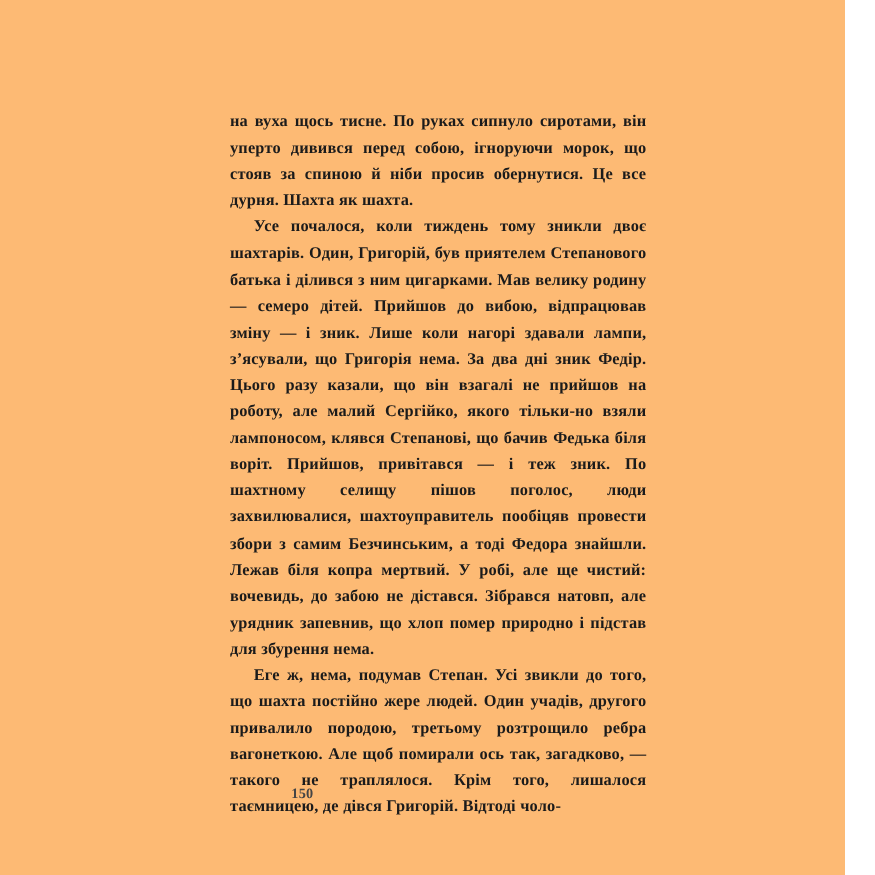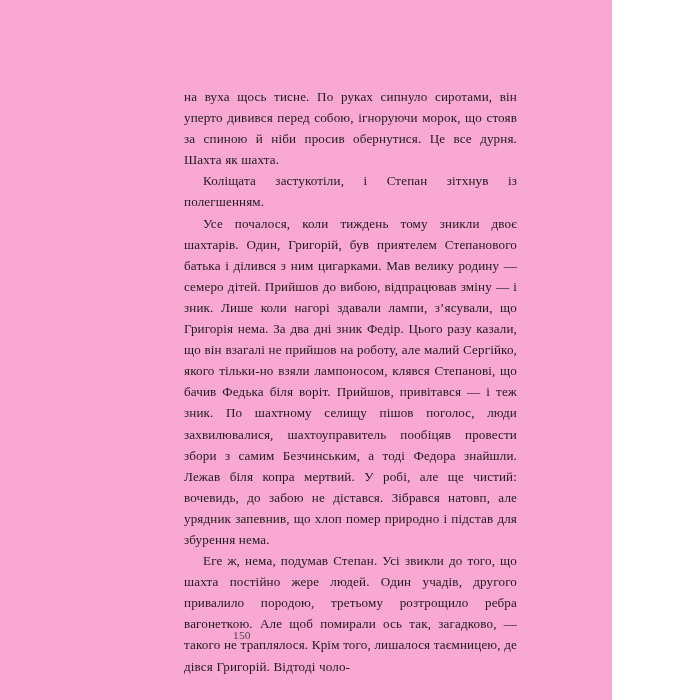--- a/index.html
+++ b/index.html
@@ -11,23 +11,24 @@
     width: 700px;
     height: 700px;
     overflow: hidden;
     font-family: "Liberation Serif", "DejaVu Serif", serif;
     color: #1b1b1b;
     -webkit-font-smoothing: antialiased;
   }
 
   #page {
     position: relative;
-    width: 612px;
+    width: 676px;
     height: 700px;
-    background: #f9a8d4;
+    background: #fdba74;
+    font-weight: bold;
   }
 
   #text-block {
     position: absolute;
     left: 184px;
     top: 86px;
     width: 333px;
   }
 
   .para {
@@ -60,20 +61,19 @@
     margin-left: 48px;
   }
 </style>
 </head>
 <body>
 
 <div id="page">
 
   <div id="text-block">
     <p class="para noindent">на вуха щось тисне. По руках сипнуло сиротами, він уперто дивився перед собою, ігноруючи морок, що стояв за спиною й ніби просив обернутися. Це все дурня. Шахта як шахта.</p>
-    <p class="para indent">Коліщата застукотіли, і Степан зітхнув із полегшенням.</p>
     <p class="para indent">Усе почалося, коли тиждень тому зникли двоє шахтарів. Один, Григорій, був приятелем Степанового батька і ділився з ним цигарками. Мав велику родину — семеро дітей. Прийшов до вибою, відпрацював зміну — і зник. Лише коли нагорі здавали лампи, з’ясували, що Григорія нема. За два дні зник Федір. Цього разу казали, що він взагалі не прийшов на роботу, але малий Сергійко, якого тільки-но взяли лампоносом, клявся Степанові, що бачив Федька біля воріт. Прийшов, привітався — і теж зник. По шахтному селищу пішов поголос, люди захвилювалися, шахтоуправитель пообіцяв провести збори з самим Безчинським, а тоді Федора знайшли. Лежав біля копра мертвий. У робі, але ще чистий: вочевидь, до забою не дістався. Зібрався натовп, але урядник запевнив, що хлоп помер природно і підстав для збурення нема.</p>
     <p class="para indent">Еге ж, нема, подумав Степан. Усі звикли до того, що шахта постійно жере людей. Один учадів, другого привалило породою, третьому розтрощило ребра вагонеткою. Але щоб помирали ось так, загадково, — такого не траплялося. Крім того, лишалося таємницею, де дівся Григорій. Відтоді чоло-</p>
   </div>
 
   <div id="folio">150</div>
 
 </div>
 
 </body></html>

